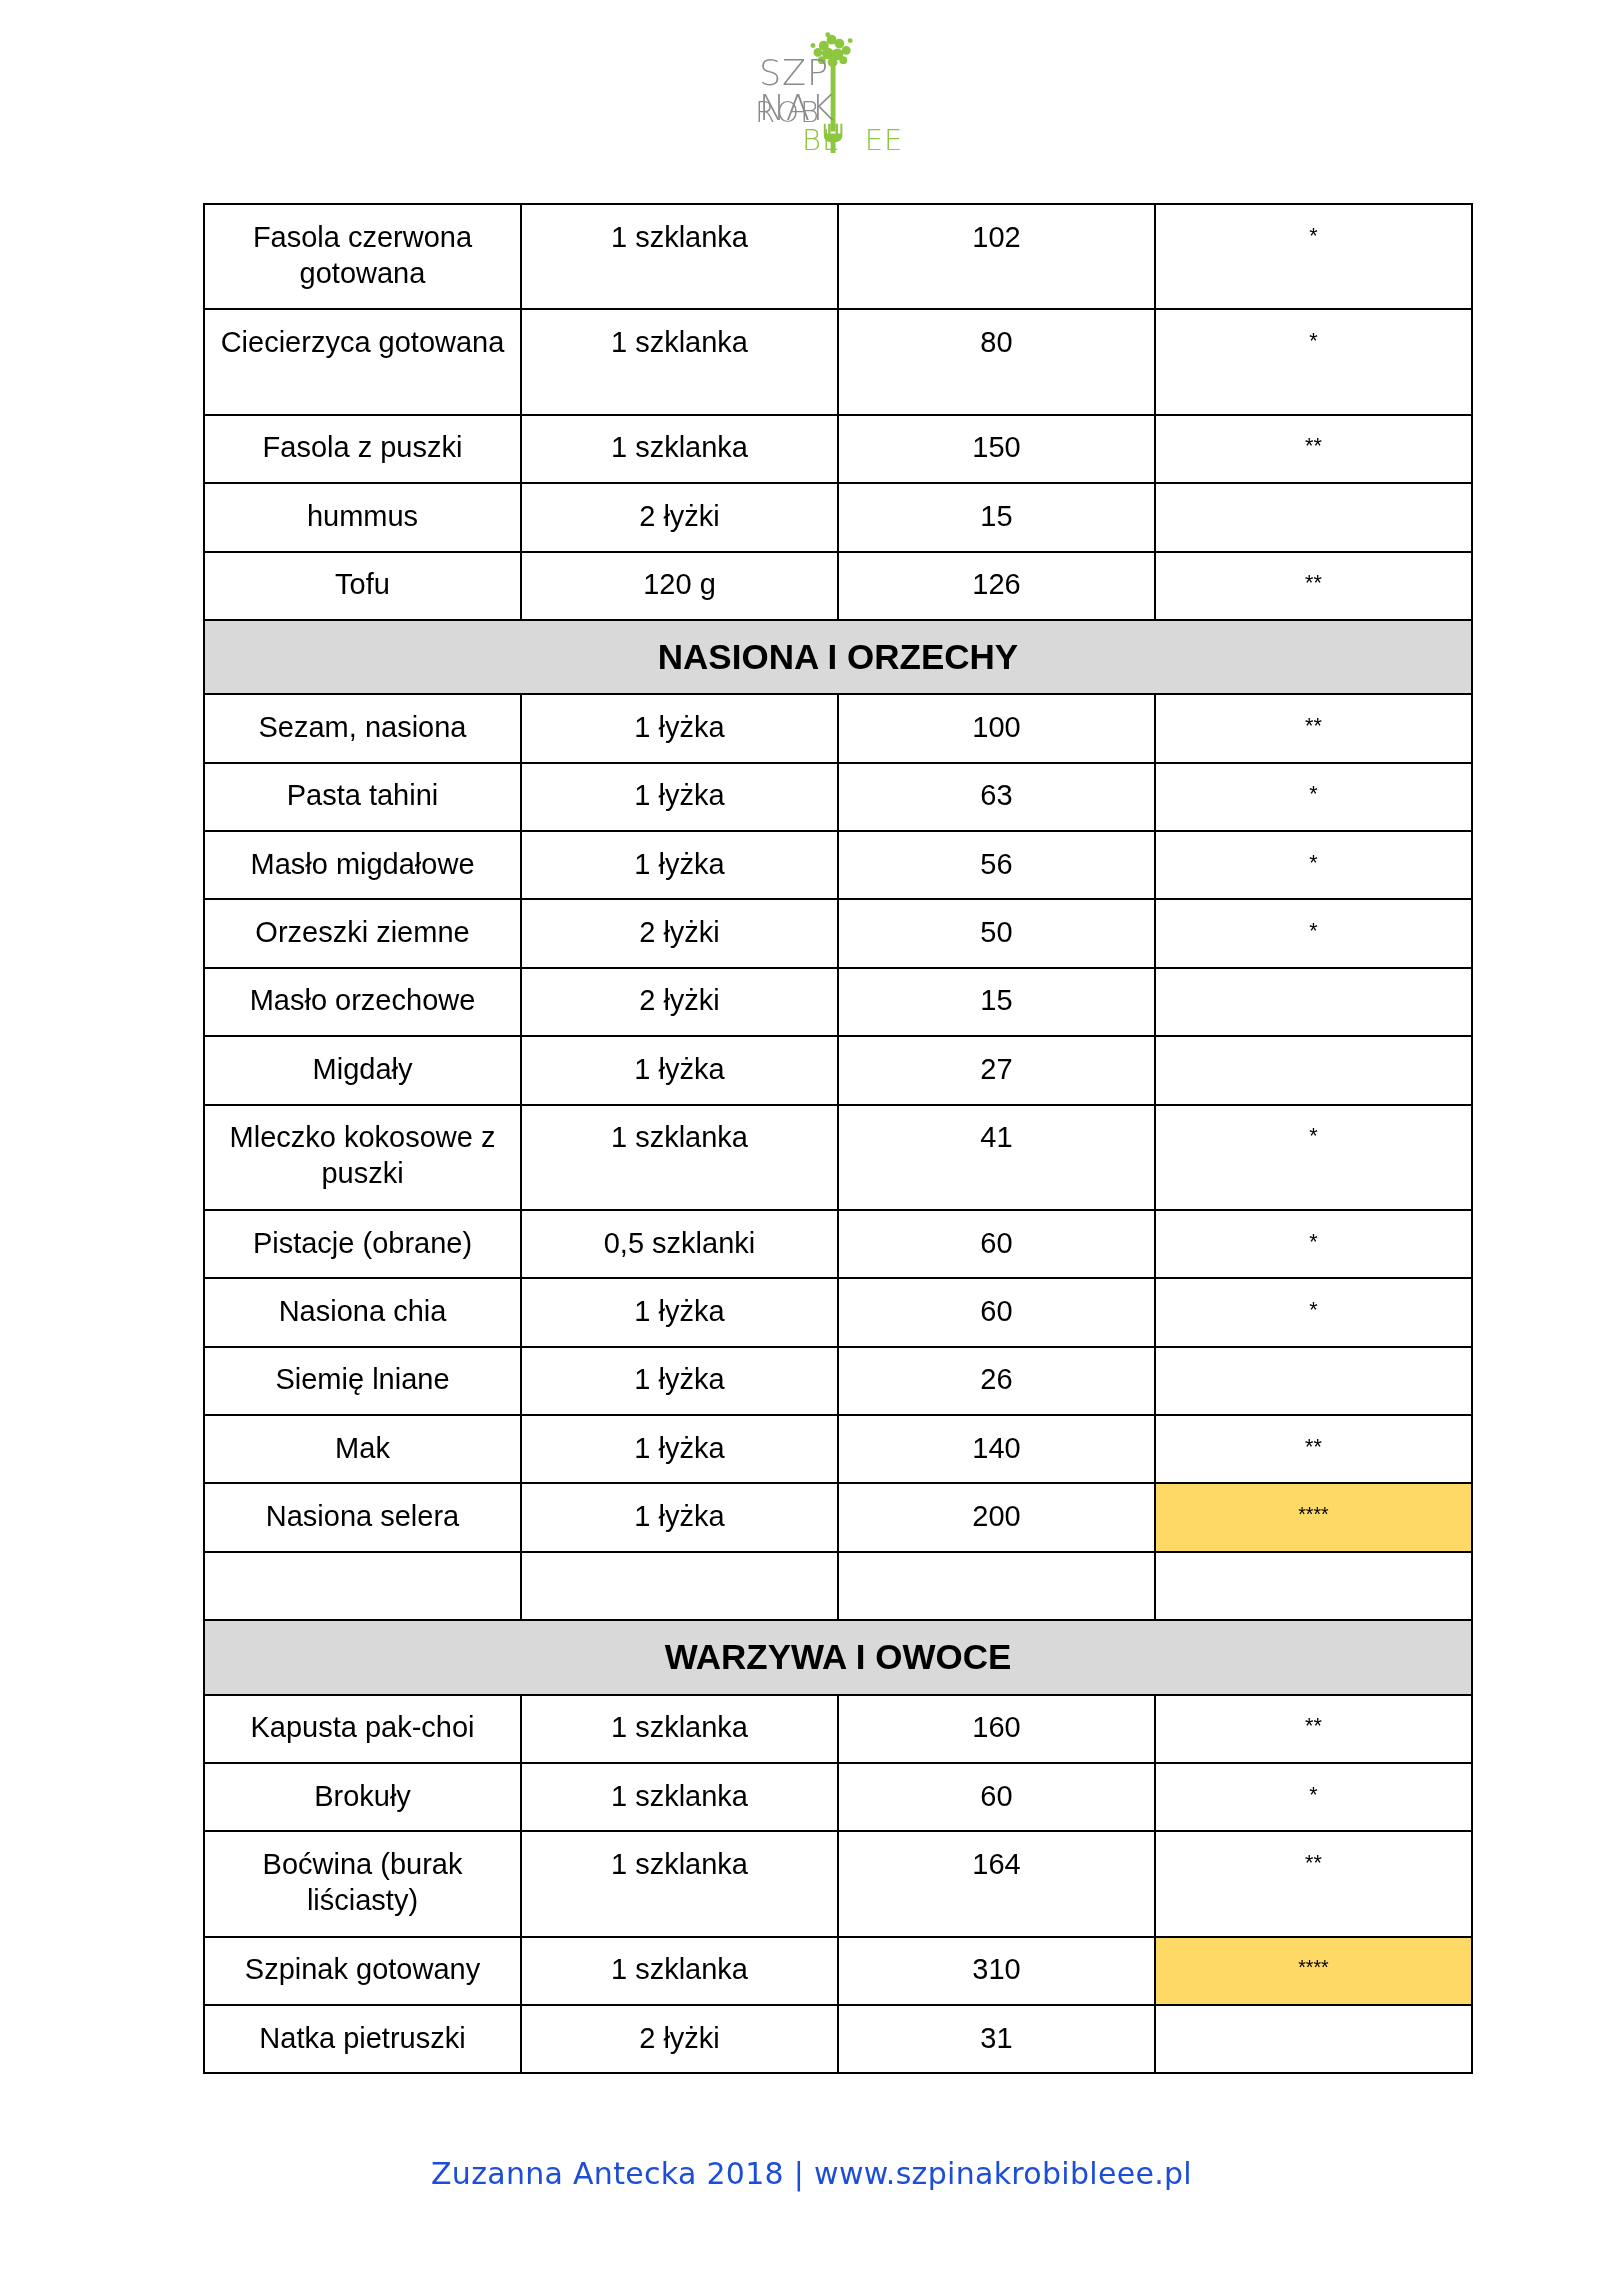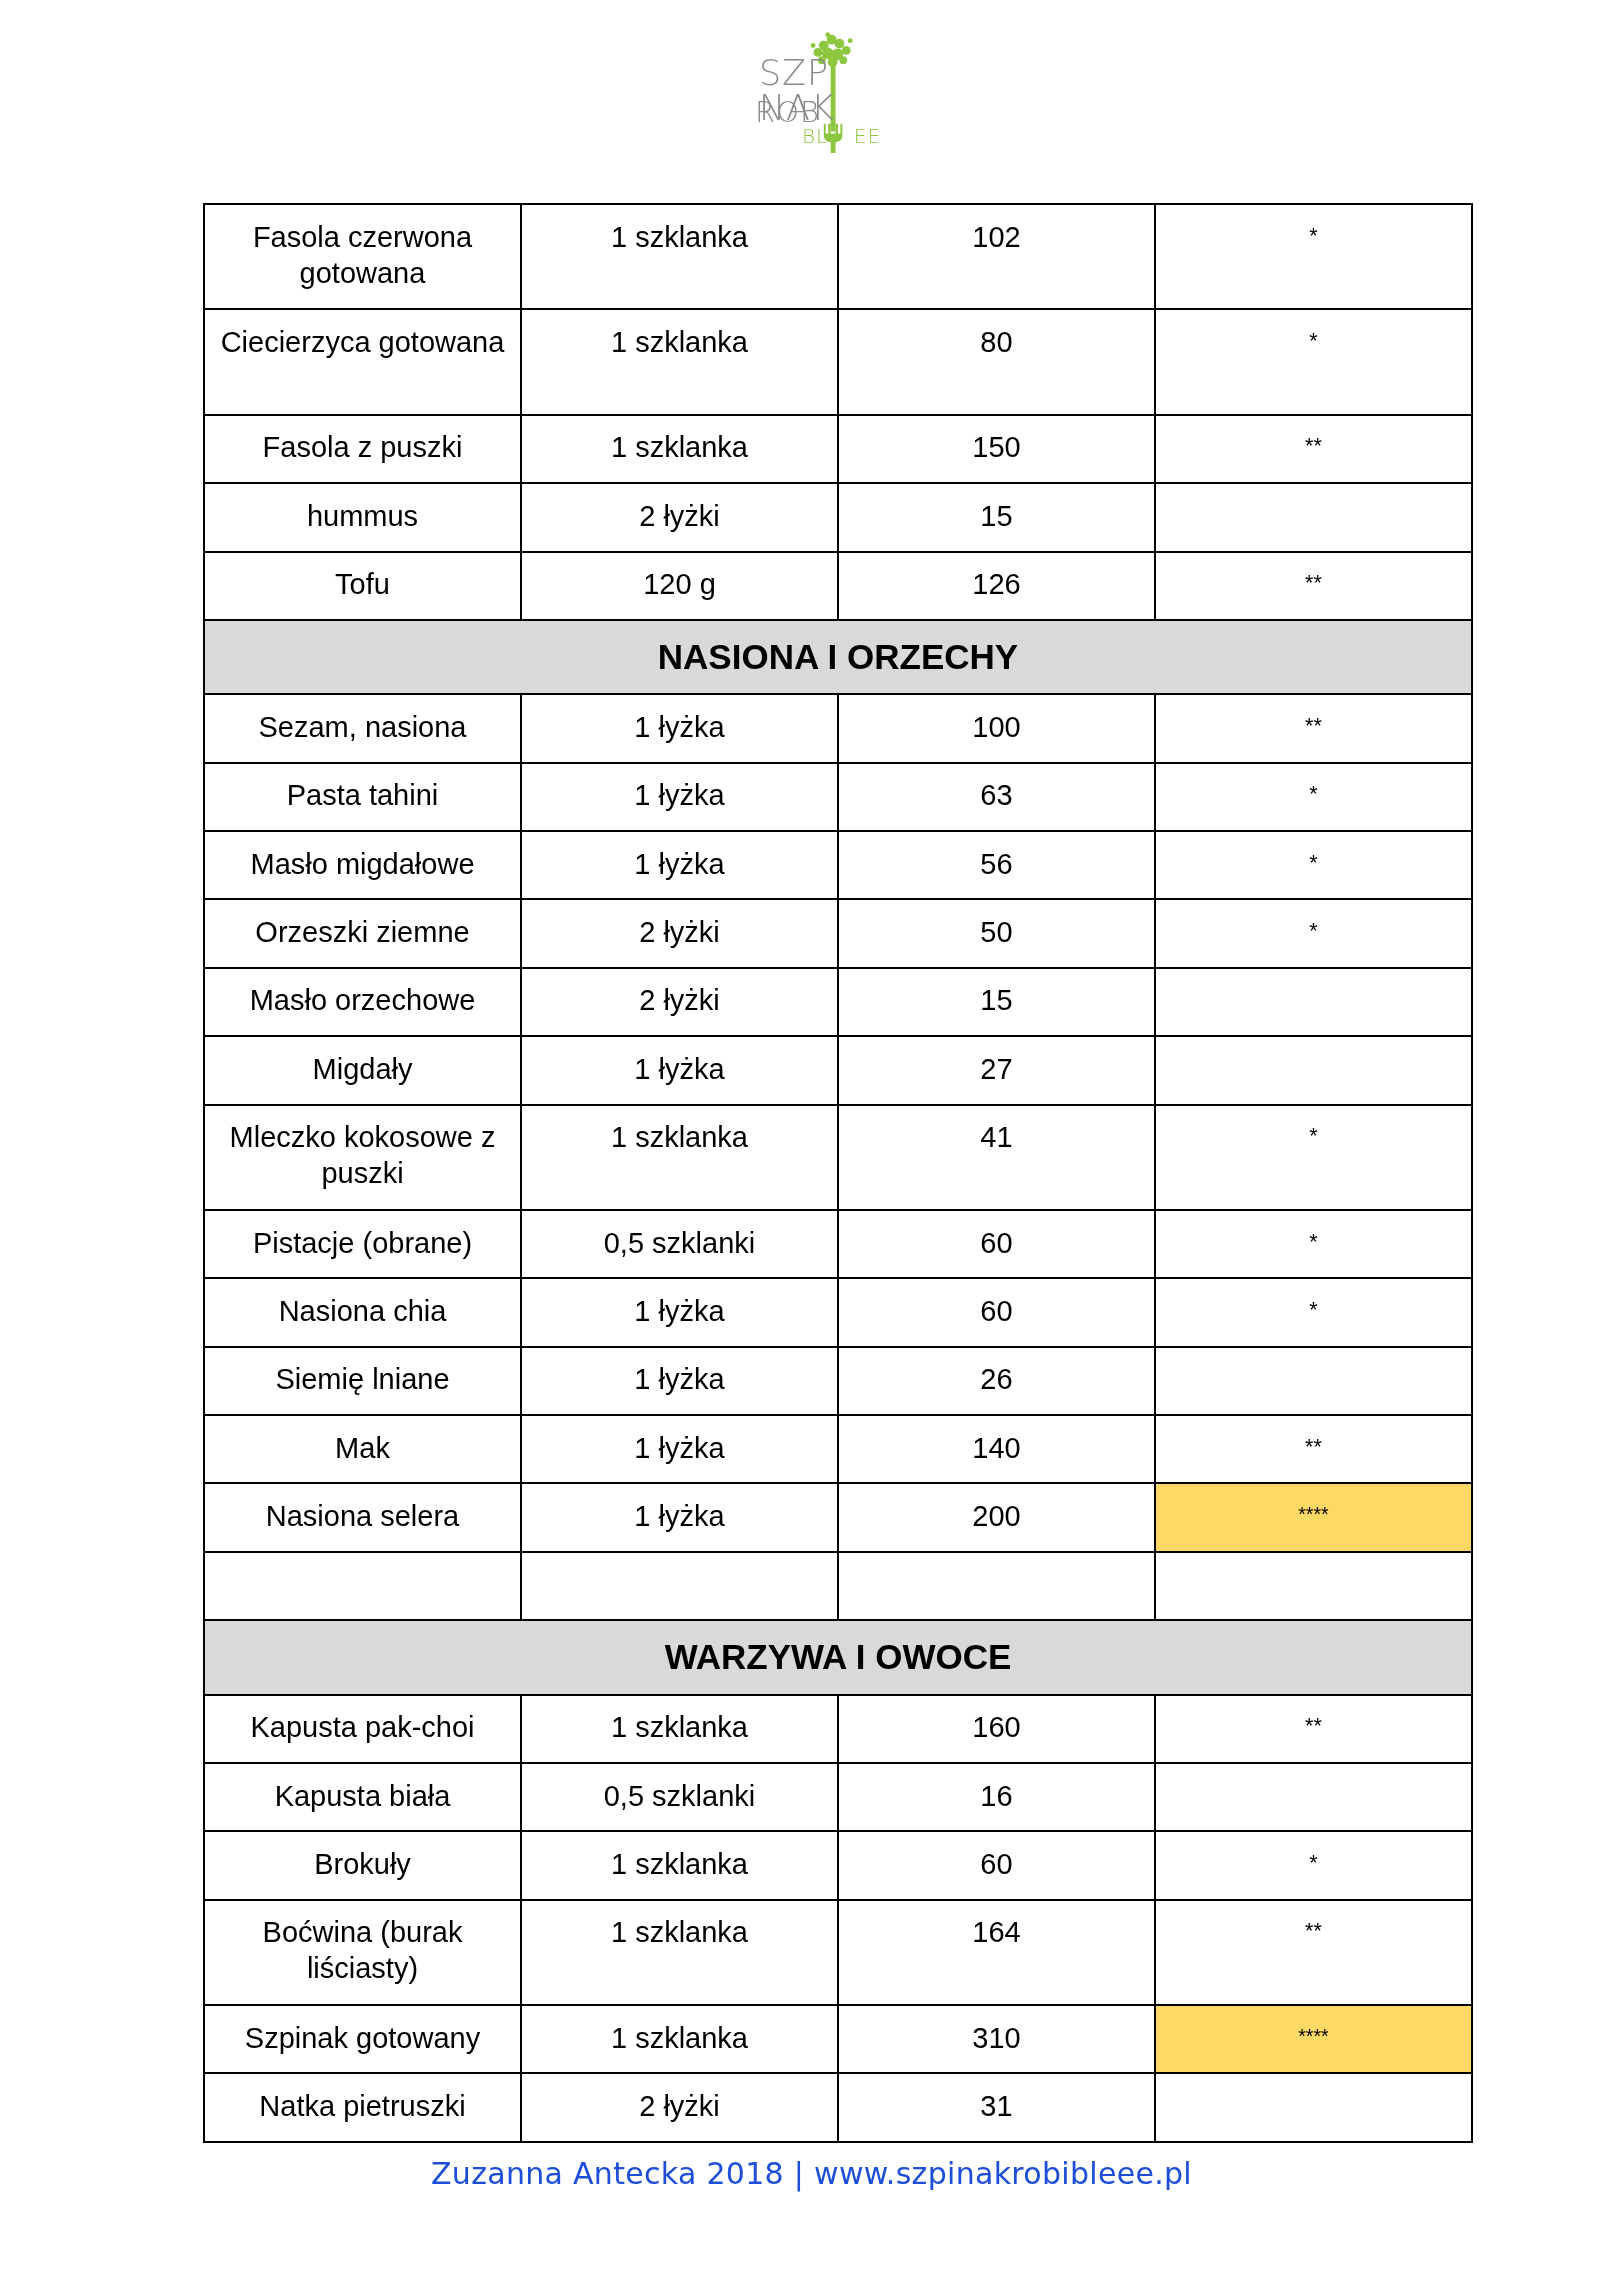--- a/index.html
+++ b/index.html
@@ -3,21 +3,21 @@
 <meta charset="utf-8">
 <style>
   html, body { margin: 0; padding: 0; background: #ffffff; }
   body { width: 1623px; height: 2296px; position: relative; overflow: hidden; font-family: "Liberation Sans", sans-serif; color: #000; }
 
   
   .logo { position: absolute; left: 753px; top: 25.5px; width: 167px; height: 129px; }
   .logo .txt { position: absolute; font-family: "DejaVu Sans", sans-serif; font-weight: 300; letter-spacing: 1px; line-height: 1; }
   .logo .row1 { left: 5.9px; top: 30px; font-size: 35px; color: #8c8c8c; }
   .logo .row2 { left: 2px; top: 72px; font-size: 29px; color: #8c8c8c; }
-  .logo .row3 { left: 49px; top: 100px; font-size: 20px; color: #8dc63f; }
+  .logo .row3 { left: 49px; top: 100px; font-size: 29px; color: #8dc63f; }
   .logo svg { position: absolute; left: 0; top: 0; }
 
   
   .tbl { position: absolute; left: 203px; top: 203px; width: 1266px; border-collapse: collapse; table-layout: fixed; border-radius: 29px; }
   .tbl td { border: 2.9px solid #000; text-align: center; vertical-align: top; font-size: 29px; line-height: 36px; padding: 13.7px 5.9px 13.7px 5.9px; height: 37px; box-sizing: content-box; }
   .tbl col { width: 317px; }
   .tbl tr.two td { height: 74px; }
   .tbl tr.section td { background: #d9d9d9; font-weight: bold; font-size: 35px; vertical-align: middle; padding: 15.7px 5.9px; height: 41px; margin-top: 34px; }
   .tbl td.rating { font-size: 21.6px; line-height: 29px; padding-top: 15.7px; }
   .tbl td.hl { background: #ffd966; }
@@ -179,26 +179,20 @@
       <tr class="section">
         <td colspan="4">WARZYWA I OWOCE</td>
       </tr>
       <tr>
         <td>Kapusta pak-choi</td>
         <td>1 szklanka</td>
         <td>160</td>
         <td class="rating">**</td>
       </tr>
       <tr>
-        <td>Kapusta biała</td>
-        <td>0,5 szklanki</td>
-        <td>16</td>
-        <td class="rating"></td>
-      </tr>
-      <tr>
         <td>Brokuły</td>
         <td>1 szklanka</td>
         <td>60</td>
         <td class="rating">*</td>
       </tr>
       <tr class="two">
         <td>Boćwina (burak liściasty)</td>
         <td>1 szklanka</td>
         <td>164</td>
         <td class="rating">**</td>

